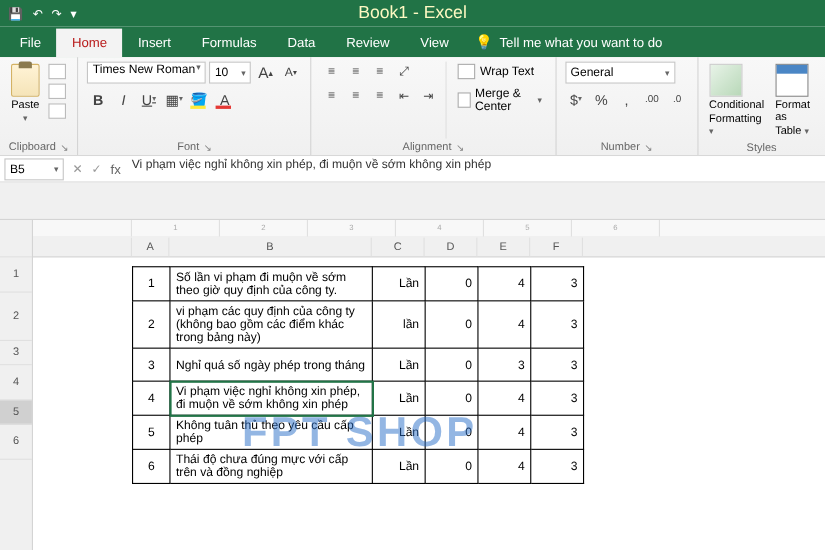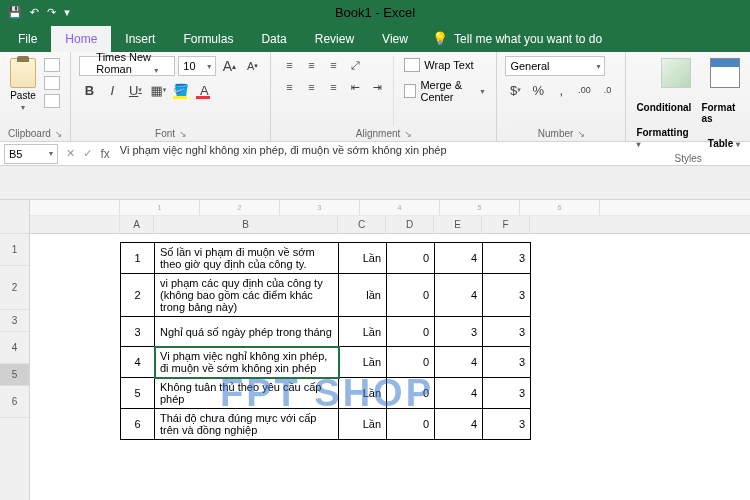--- a/index.html
+++ b/index.html
@@ -2,60 +2,60 @@
 <html><head>
 <meta charset="utf-8">
 <style>
 * { margin: 0; padding: 0; box-sizing: border-box; font-family: "Segoe UI", sans-serif; }
 body { background: #fff; font-size: 12px; overflow: hidden; width: 750px; height: 500px; }
 
 
 .titlebar { background: #217346; height: 24px; display: flex; align-items: center; position: relative; }
 .qat { display: flex; align-items: center; gap: 8px; padding-left: 8px; }
 .qat-icon { color: #fff; font-size: 11px; cursor: pointer; }
-.title-center { position: absolute; left: 50%; transform: translateX(-50%); color: #000000; font-size: 13px; white-space: nowrap; }
+.title-center { position: absolute; left: 50%; transform: translateX(-50%); color: #fef9c3; font-size: 16px; white-space: nowrap; }
 
 
 .ribbon-tabs { background: #217346; height: 28px; display: flex; align-items: flex-end; padding-left: 4px; }
 .ribbon-tab { padding: 6px 14px; color: #fff; font-size: 12px; cursor: pointer; }
-.ribbon-tab.active { background: #f3f3f3; color: #8b5cf6; }
+.ribbon-tab.active { background: #f3f3f3; color: #b91c1c; }
 .tellme { display: flex; align-items: center; padding: 6px 10px; color: #fff; font-size: 12px; gap: 6px; }
 .bulb { font-size: 13px; }
 
 
 .ribbon { background: linear-gradient(#f8f8f8, #f0f0f0); height: 90px; display: flex; border-bottom: 1px solid #d4d4d4; }
 .ribbon-group { border-right: 1px solid #d4d4d4; padding: 4px 8px 2px 8px; display: flex; flex-direction: column; justify-content: space-between; }
 .group-content { display: flex; gap: 6px; flex: 1; }
 .group-label { font-size: 10px; color: #666; text-align: center; padding-top: 2px; display: flex; justify-content: center; align-items: center; gap: 4px; }
 .dialog-launcher { font-size: 9px; color: #888; cursor: pointer; }
 
 .paste-btn { display: flex; flex-direction: column; align-items: center; gap: 2px; cursor: pointer; padding: 2px; }
 .paste-icon { width: 26px; height: 30px; background: linear-gradient(#fff3d6, #f5e4b8); border: 1px solid #d4b264; border-radius: 2px; position: relative; }
 .paste-icon::before { content: ""; position: absolute; top: -3px; left: 6px; width: 12px; height: 6px; background: #8b7a4e; border-radius: 2px 2px 0 0; }
 .side-icons { display: flex; flex-direction: column; gap: 4px; padding-top: 2px; }
 .mini-icon { width: 16px; height: 14px; background: #fff; border: 1px solid #bbb; cursor: pointer; }
 
 .font-row { display: flex; gap: 3px; align-items: center; }
-.font-name { width: 96px; height: 20px; background: #fff; border: 1px solid #c5c5c5; padding: 0 16px; font-size: 11px; display: flex; align-items: flex-end; justify-content: space-between; cursor: pointer; }
+.font-name { width: 108px; height: 20px; background: #fff; border: 1px solid #c5c5c5; padding: 0 4px; font-size: 11px; display: flex; align-items: flex-start; justify-content: space-between; cursor: pointer; }
 .font-size { width: 38px; height: 20px; background: #fff; border: 1px solid #c5c5c5; padding: 0 4px; font-size: 11px; display: flex; align-items: center; justify-content: space-between; cursor: pointer; }
 .dd-arrow { font-size: 8px; color: #666; }
 .fmt-btn { width: 20px; height: 20px; display: flex; align-items: center; justify-content: center; font-size: 13px; color: #444; cursor: pointer; }
 
 .align-grid { display: flex; flex-direction: column; gap: 4px; }
 .align-row { display: flex; gap: 2px; }
 .align-btn { width: 20px; height: 18px; display: flex; align-items: center; justify-content: center; cursor: pointer; color: #444; font-size: 11px; }
 .merge-section { display: flex; flex-direction: column; gap: 3px; padding-left: 6px; border-left: 1px solid #e0e0e0; }
 .wrap-btn, .merge-btn { display: flex; align-items: center; gap: 4px; font-size: 11px; cursor: pointer; padding: 2px 4px; }
 .wrap-icon { width: 16px; height: 14px; background: #fff; border: 1px solid #aaa; }
 
 .number-col { display: flex; flex-direction: column; gap: 4px; }
 .number-select { width: 100px; height: 20px; background: #fff; border: 1px solid #c5c5c5; padding: 0 4px; font-size: 11px; display: flex; align-items: center; justify-content: space-between; cursor: pointer; }
 
 .styles-col { display: flex; gap: 6px; }
-.style-btn { display: flex; flex-direction: column; align-items: flex-end; gap: 14px; cursor: pointer; font-size: 10px; padding: 2px; font-weight: bold; }
+.style-btn { display: flex; flex-direction: column; align-items: flex-start; gap: 2px; cursor: pointer; font-size: 10px; padding: 2px; }
 .style-icon { width: 30px; height: 30px; background: linear-gradient(#fff, #eee); border: 1px solid #ccc; position: relative; }
 .style-icon.cond { background: linear-gradient(135deg, #e8f3e8, #b8d8b8); }
 .style-icon.table { background: #fff; border: 1px solid #888; }
 .style-icon.table::before { content: ""; position: absolute; top: 0; left: 0; right: 0; height: 8px; background: #4a86c5; }
 
 
 .formula-bar { height: 24px; background: #fff; border-bottom: 1px solid #d4d4d4; display: flex; align-items: center; }
 .name-box { width: 54px; height: 20px; border: 1px solid #c5c5c5; padding: 0 4px; font-size: 11px; display: flex; align-items: center; justify-content: space-between; margin-left: 4px; }
 .fx-btns { display: flex; gap: 8px; padding: 0 8px; color: #999; font-size: 11px; }
 .fx-btn { cursor: pointer; }

